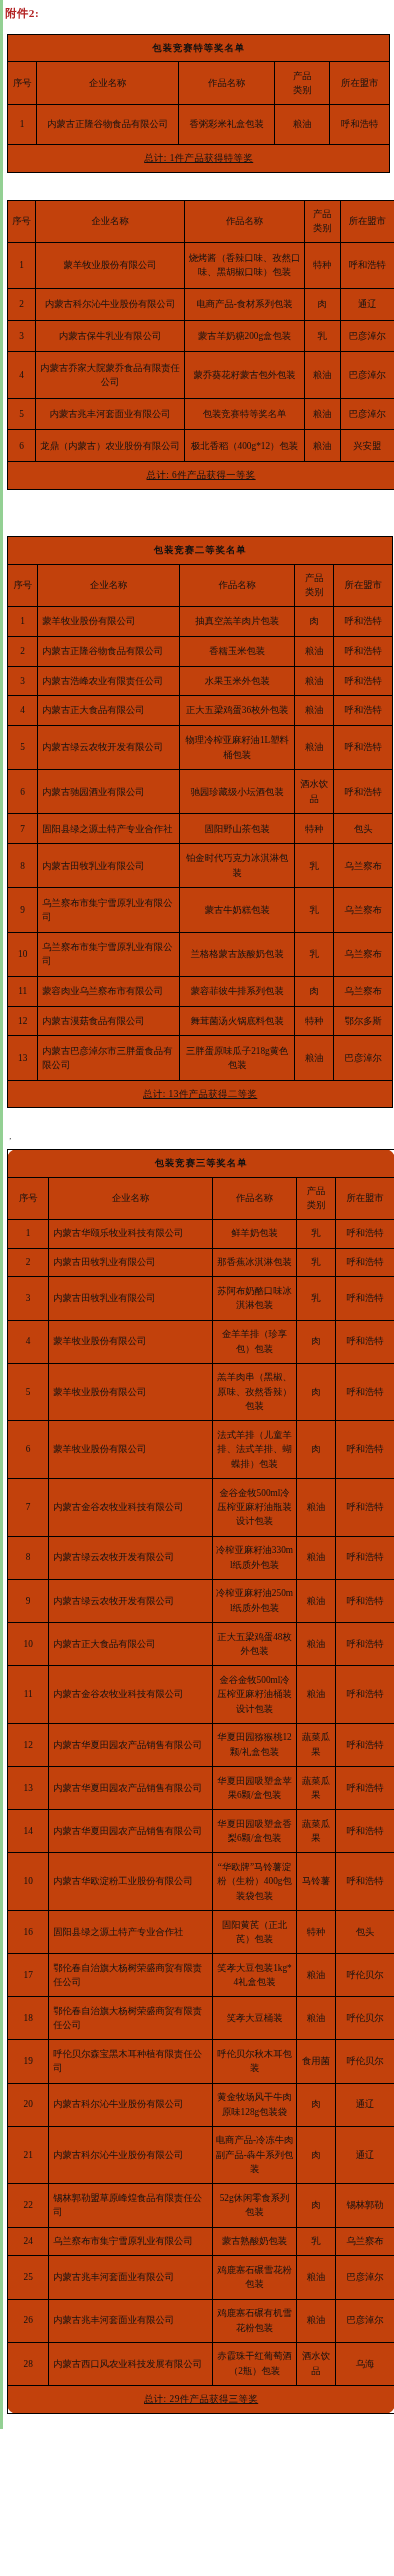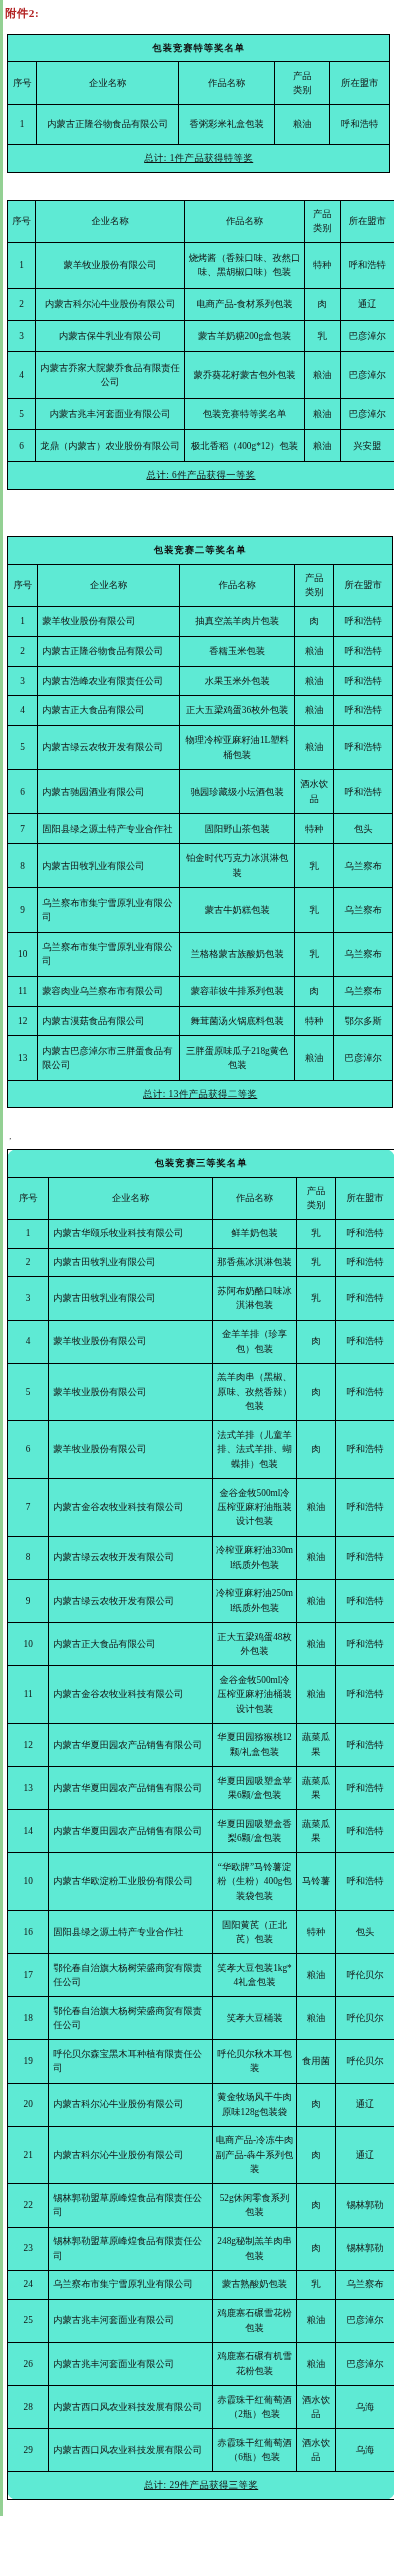--- a/index.html
+++ b/index.html
@@ -13,21 +13,21 @@
     position:absolute;left:0;top:0;bottom:0;width:2.6px;
     background:#93d093;
   }
   .page{padding:3.1px 0 15.5px 0;}
   .attachment{
     font-size:11.3px;font-weight:bold;color:#b22222;
     margin:3.1px 0 2.1px 5.2px;letter-spacing:0.5px;
   }
   table.award{
     border-collapse:collapse;table-layout:fixed;
-    margin-left:7.2px;background:#5eead4;
+    margin-left:7.2px;background:#c2410c;
   }
   table.award td{
     border:1px solid #000;
     text-align:center;vertical-align:middle;
     font-size:9.3px;line-height:1.55;
     padding:6.2px 2.1px;
     word-break:break-all;
   }
   td.title-cell{
     font-size:9.8px;font-weight:600;letter-spacing:1px;
@@ -441,27 +441,20 @@
             <td class="cell city">通辽</td>
           </tr>
           <tr>
             <td class="cell serial">22</td>
             <td class="cell company">锡林郭勒盟草原峰煌食品有限责任公司</td>
             <td class="cell product">52g休闲零食系列包装</td>
             <td class="cell category">肉</td>
             <td class="cell city">锡林郭勒</td>
           </tr>
           <tr>
-            <td class="cell serial">23</td>
-            <td class="cell company">锡林郭勒盟草原峰煌食品有限责任公司</td>
-            <td class="cell product">248g秘制羔羊肉串包装</td>
-            <td class="cell category">肉</td>
-            <td class="cell city">锡林郭勒</td>
-          </tr>
-          <tr>
             <td class="cell serial">24</td>
             <td class="cell company">乌兰察布市集宁雪原乳业有限公司</td>
             <td class="cell product">蒙古熟酸奶包装</td>
             <td class="cell category">乳</td>
             <td class="cell city">乌兰察布</td>
           </tr>
           <tr>
             <td class="cell serial">25</td>
             <td class="cell company">内蒙古兆丰河套面业有限公司</td>
             <td class="cell product">鸡鹿塞石碾雪花粉包装</td>
@@ -472,27 +465,20 @@
             <td class="cell serial">26</td>
             <td class="cell company">内蒙古兆丰河套面业有限公司</td>
             <td class="cell product">鸡鹿塞石碾有机雪花粉包装</td>
             <td class="cell category">粮油</td>
             <td class="cell city">巴彦淖尔</td>
           </tr>
           <tr>
             <td class="cell serial">28</td>
             <td class="cell company">内蒙古西口风农业科技发展有限公司</td>
             <td class="cell product">赤霞珠干红葡萄酒（2瓶）包装</td>
-            <td class="cell category">酒水饮品</td>
-            <td class="cell city">乌海</td>
-          </tr>
-          <tr>
-            <td class="cell serial">29</td>
-            <td class="cell company">内蒙古西口风农业科技发展有限公司</td>
-            <td class="cell product">赤霞珠干红葡萄酒（6瓶）包装</td>
             <td class="cell category">酒水饮品</td>
             <td class="cell city">乌海</td>
           </tr>
           <tr>
             <td class="total-cell" colspan="5">总计: 29件产品获得三等奖</td>
           </tr>
         </tbody>
       </table>
     </div>
 </div>

